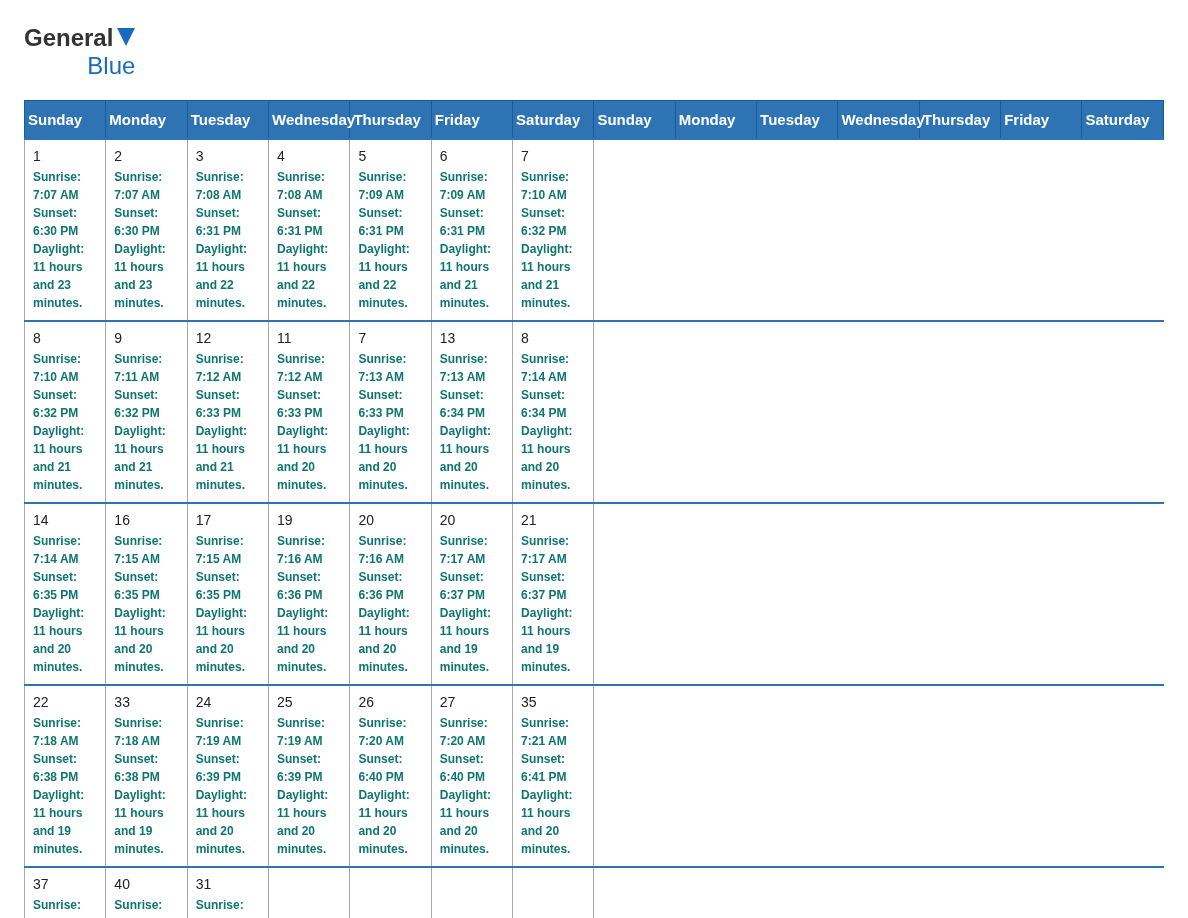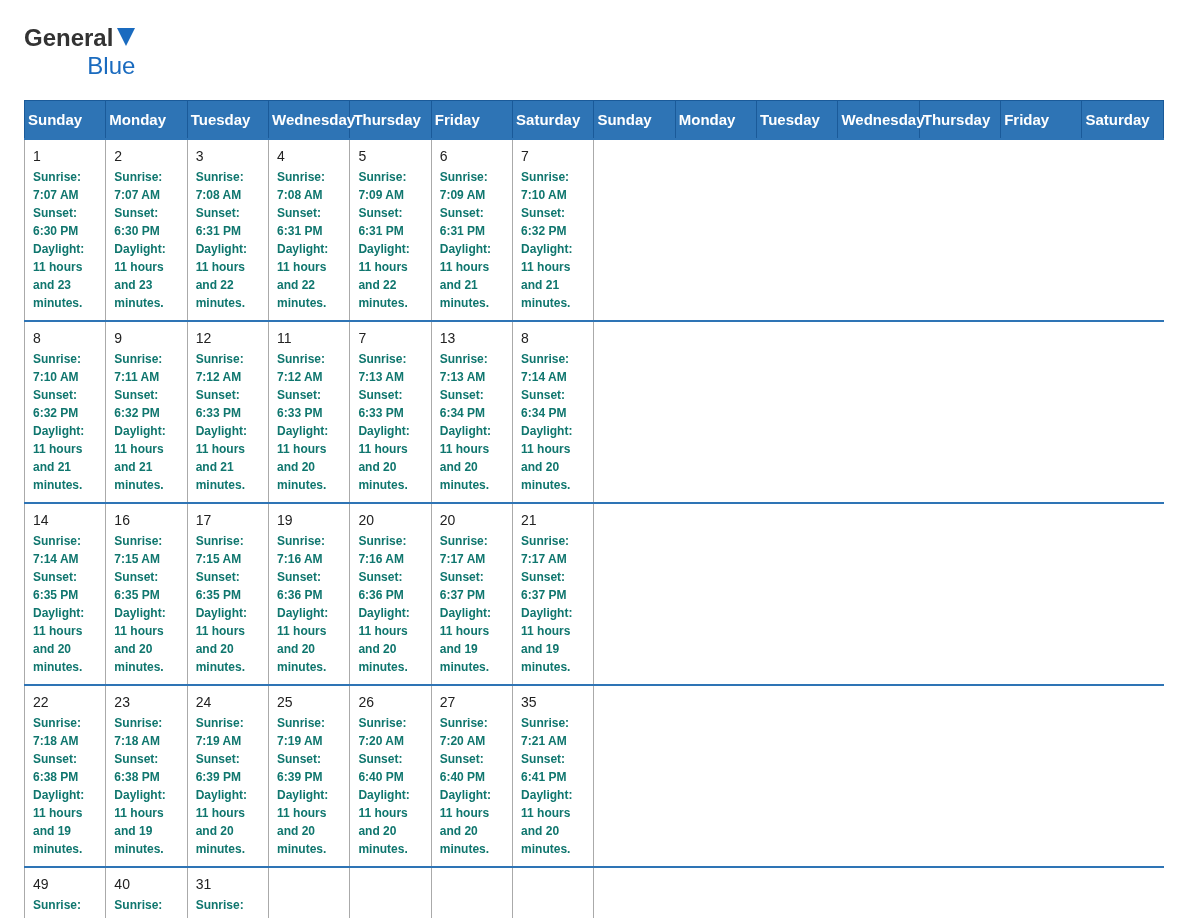--- a/index.html
+++ b/index.html
@@ -209,21 +209,21 @@
           <span class="day-num">21</span>
           <div class="day-info">Sunrise: 7:17 AM<br>Sunset: 6:37 PM<br>Daylight: 11 hours and 19 minutes.</div>
         </td>
       </tr>
       <tr>
         <td>
           <span class="day-num">22</span>
           <div class="day-info">Sunrise: 7:18 AM<br>Sunset: 6:38 PM<br>Daylight: 11 hours and 19 minutes.</div>
         </td>
         <td>
-          <span class="day-num">23</span>
+          <span class="day-num">33</span>
           <div class="day-info">Sunrise: 7:18 AM<br>Sunset: 6:38 PM<br>Daylight: 11 hours and 19 minutes.</div>
         </td>
         <td>
           <span class="day-num">24</span>
           <div class="day-info">Sunrise: 7:19 AM<br>Sunset: 6:39 PM<br>Daylight: 11 hours and 20 minutes.</div>
         </td>
         <td>
           <span class="day-num">25</span>
           <div class="day-info">Sunrise: 7:19 AM<br>Sunset: 6:39 PM<br>Daylight: 11 hours and 20 minutes.</div>
         </td>
@@ -235,21 +235,21 @@
           <span class="day-num">27</span>
           <div class="day-info">Sunrise: 7:20 AM<br>Sunset: 6:40 PM<br>Daylight: 11 hours and 20 minutes.</div>
         </td>
         <td>
           <span class="day-num">35</span>
           <div class="day-info">Sunrise: 7:21 AM<br>Sunset: 6:41 PM<br>Daylight: 11 hours and 20 minutes.</div>
         </td>
       </tr>
       <tr>
         <td>
-          <span class="day-num">49</span>
+          <span class="day-num">37</span>
           <div class="day-info">Sunrise: 7:21 AM<br>Sunset: 6:42 PM<br>Daylight: 11 hours and 20 minutes.</div>
         </td>
         <td>
           <span class="day-num">40</span>
           <div class="day-info">Sunrise: 7:21 AM<br>Sunset: 6:42 PM<br>Daylight: 11 hours and 20 minutes.</div>
         </td>
         <td>
           <span class="day-num">31</span>
           <div class="day-info">Sunrise: 7:22 AM<br>Sunset: 6:43 PM<br>Daylight: 11 hours and 20 minutes.</div>
         </td>

